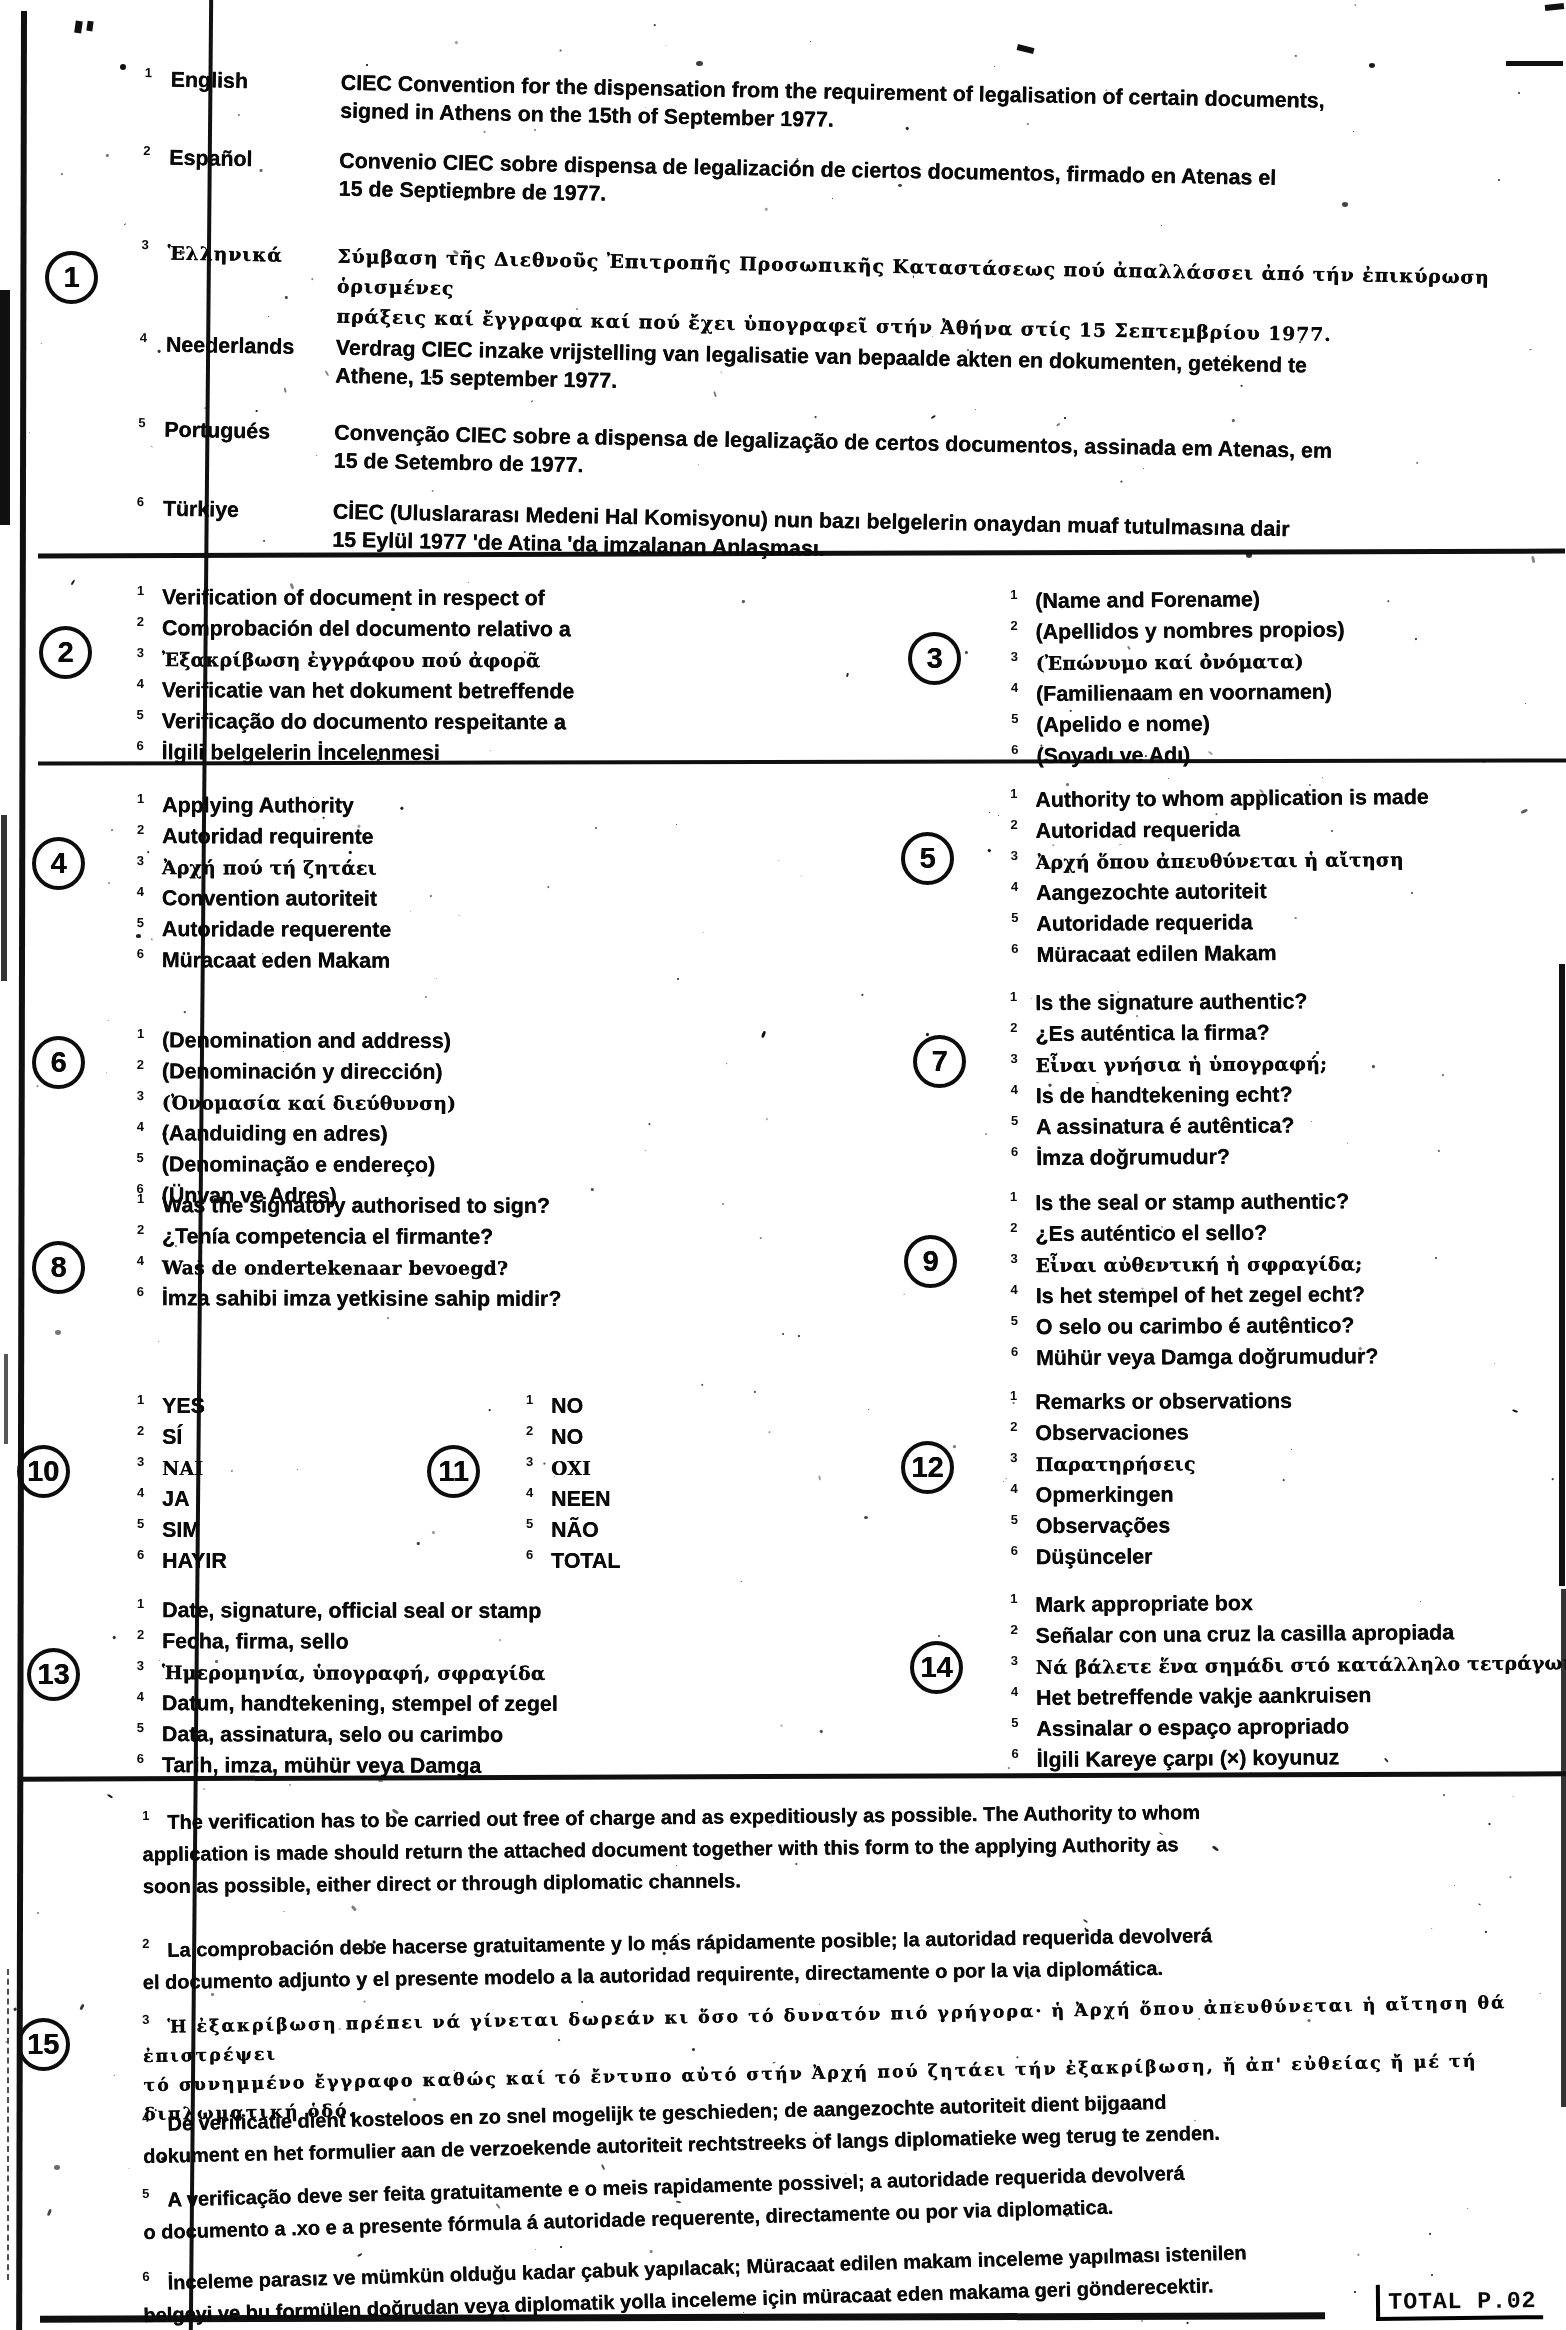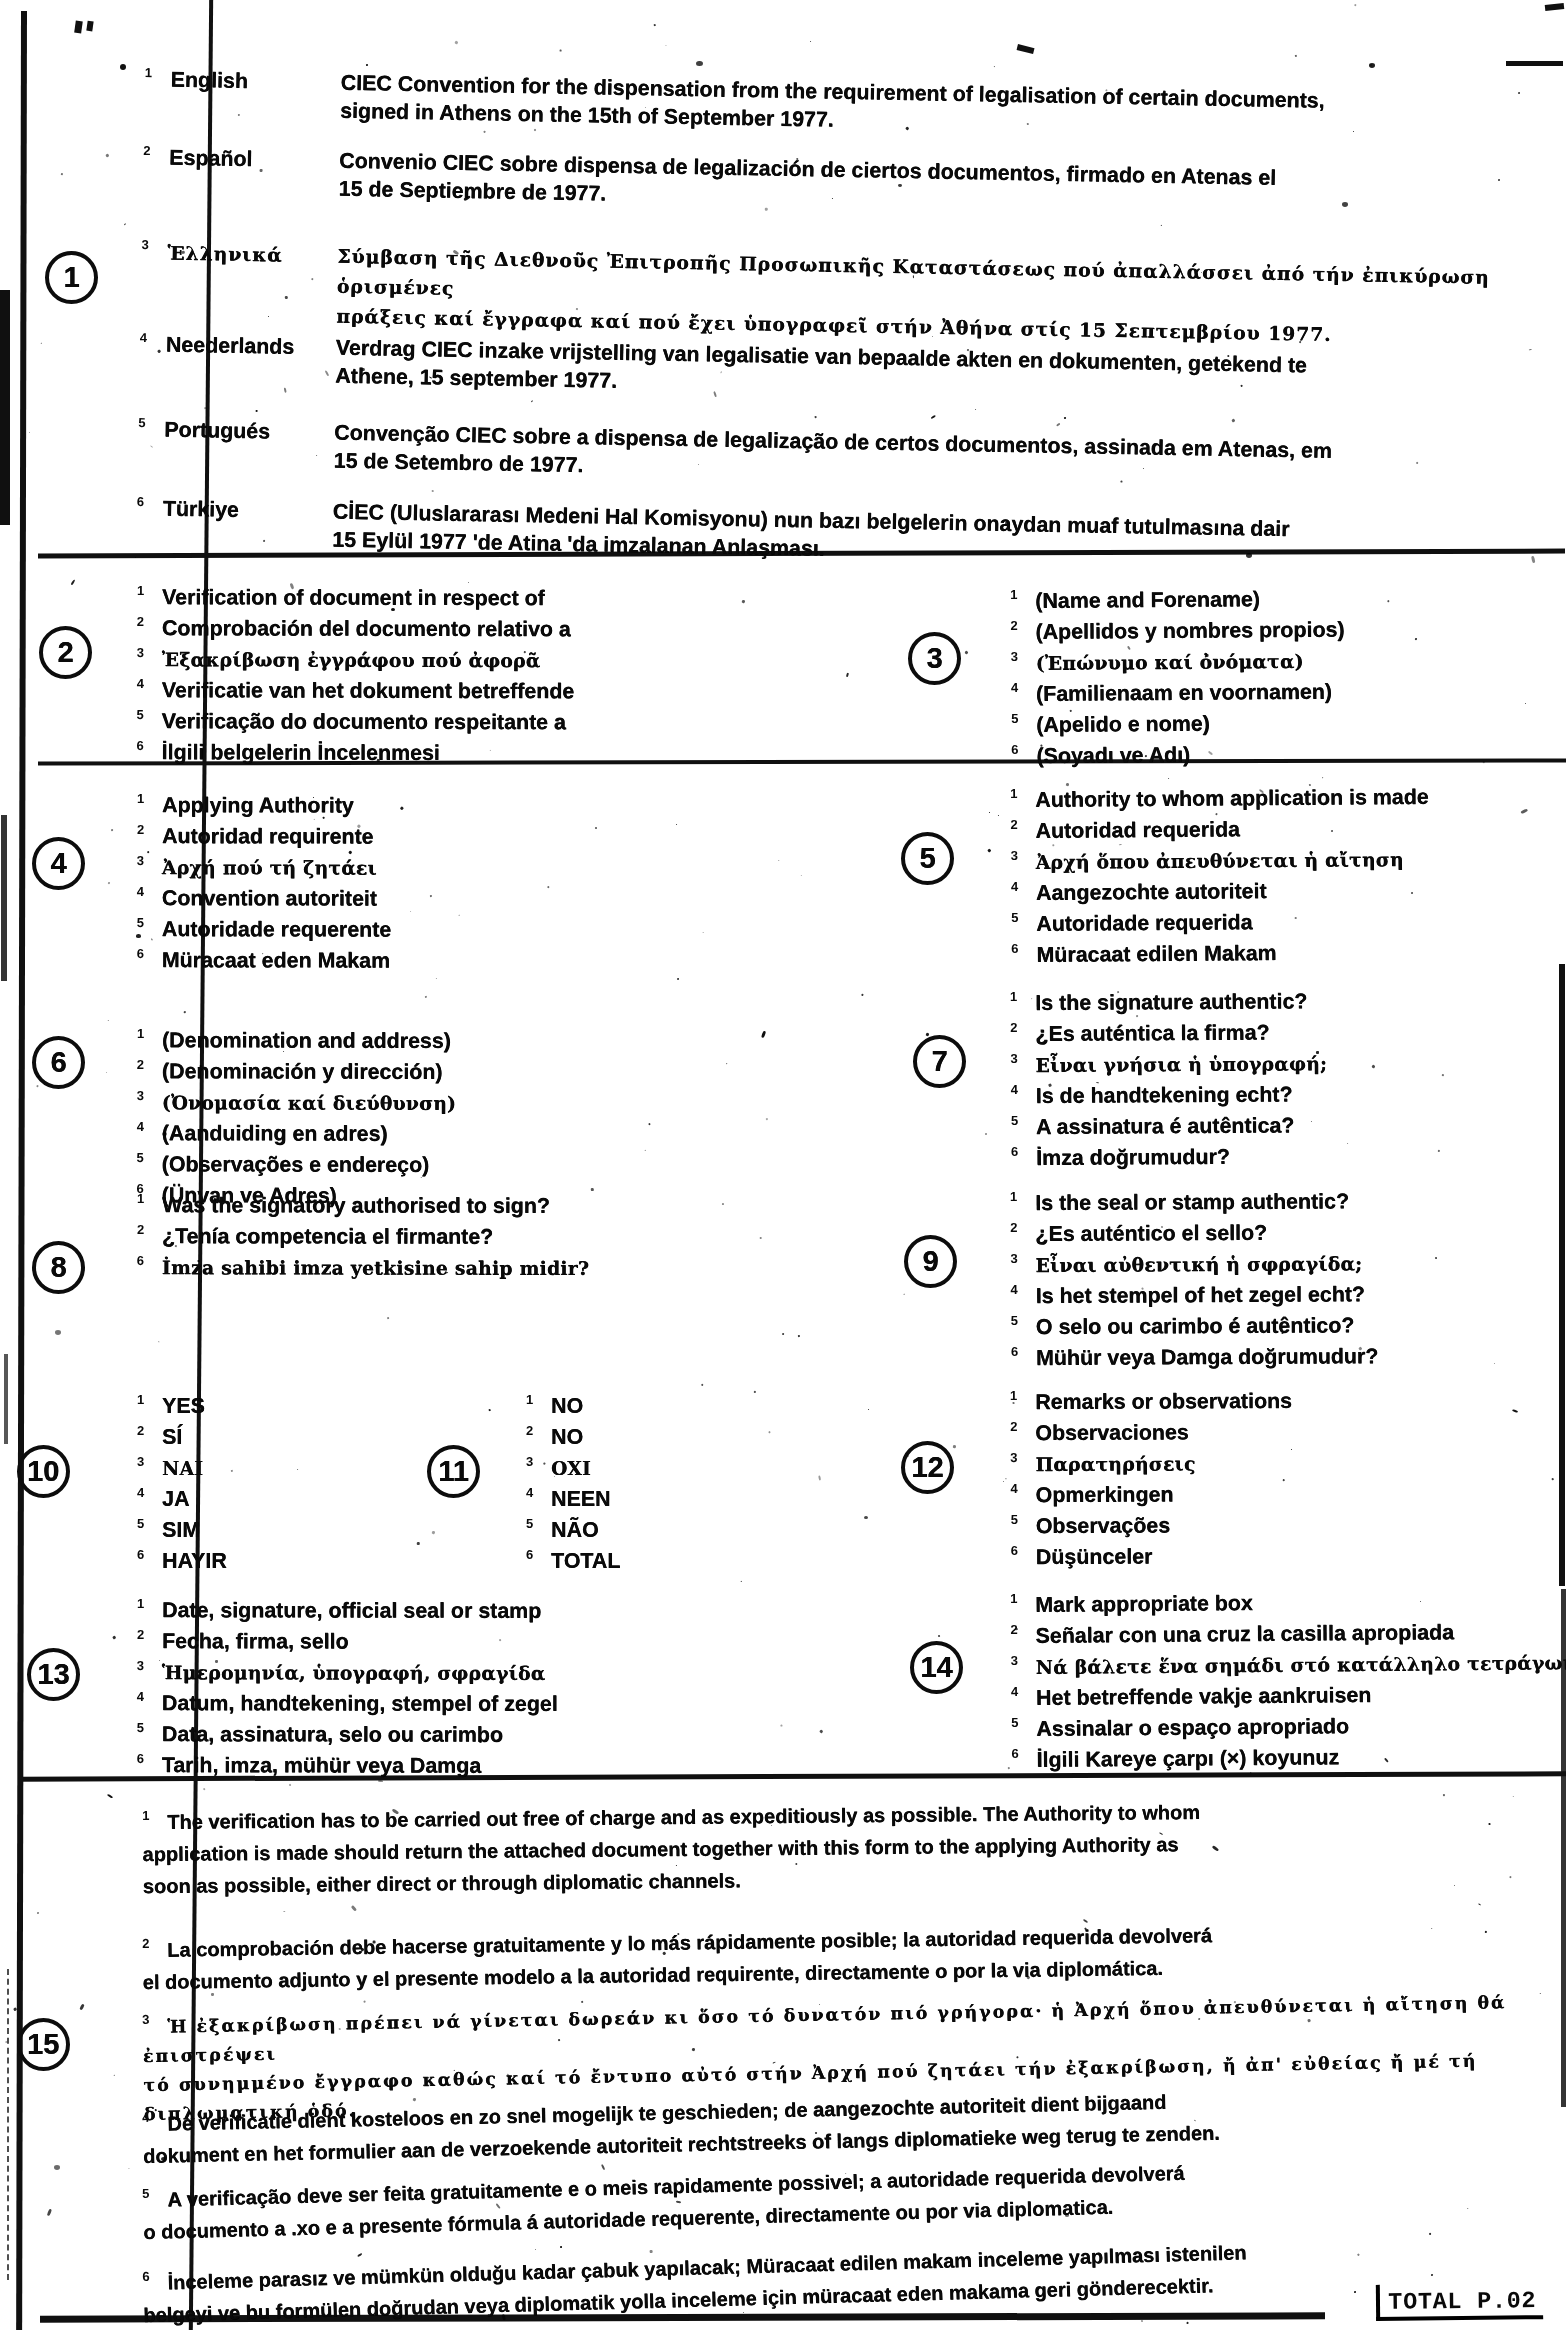--- a/index.html
+++ b/index.html
@@ -186,34 +186,35 @@
       <div class="item"><span class="sup">3</span><span class="txt">Ἀρχή ὅπου ἀπευθύνεται ἡ αἴτηση</span></div>
       <div class="item"><span class="sup">4</span><span class="txt">Aangezochte autoriteit</span></div>
       <div class="item"><span class="sup">5</span><span class="txt">Autoridade requerida</span></div>
       <div class="item"><span class="sup">6</span><span class="txt">Müracaat edilen Makam</span></div>
     </div>
   <div class="list" style="left:137px;top:1018px;--rot:.15deg">
       <div class="item"><span class="sup">1</span><span class="txt">(Denomination and address)</span></div>
       <div class="item"><span class="sup">2</span><span class="txt">(Denominación y dirección)</span></div>
       <div class="item"><span class="sup">3</span><span class="txt">(Ὀνομασία καί διεύθυνση)</span></div>
       <div class="item"><span class="sup">4</span><span class="txt">(Aanduiding en adres)</span></div>
-      <div class="item"><span class="sup">5</span><span class="txt">(Observações e endereço)</span></div>
+      <div class="item"><span class="sup">5</span><span class="txt">(Denominação e endereço)</span></div>
       <div class="item"><span class="sup">6</span><span class="txt">(Ünvan ve Adres)</span></div>
     </div>
   <div class="list" style="left:1010px;top:981px;--rot:-.35deg">
       <div class="item"><span class="sup">1</span><span class="txt">Is the signature authentic?</span></div>
       <div class="item"><span class="sup">2</span><span class="txt">¿Es auténtica la firma?</span></div>
       <div class="item"><span class="sup">3</span><span class="txt">Εἶναι γνήσια ἡ ὑπογραφή;</span></div>
       <div class="item"><span class="sup">4</span><span class="txt">Is de handtekening echt?</span></div>
       <div class="item"><span class="sup">5</span><span class="txt">A assinatura é autêntica?</span></div>
       <div class="item"><span class="sup">6</span><span class="txt">İmza doğrumudur?</span></div>
     </div>
   <div class="list" style="left:137px;top:1183px;--rot:.1deg">
       <div class="item"><span class="sup">1</span><span class="txt">Was the signatory authorised to sign?</span></div>
       <div class="item"><span class="sup">2</span><span class="txt">¿Tenía competencia el firmante?</span></div>
+      <div class="item"><span class="sup">4</span><span class="txt">Was de ondertekenaar bevoegd?</span></div>
       <div class="item"><span class="sup">6</span><span class="txt">İmza sahibi imza yetkisine sahip midir?</span></div>
     </div>
   <div class="list" style="left:1010px;top:1181px;--rot:-.3deg">
       <div class="item"><span class="sup">1</span><span class="txt">Is the seal or stamp authentic?</span></div>
       <div class="item"><span class="sup">2</span><span class="txt">¿Es auténtico el sello?</span></div>
       <div class="item"><span class="sup">3</span><span class="txt">Εἶναι αὐθεντική ἡ σφραγίδα;</span></div>
       <div class="item"><span class="sup">4</span><span class="txt">Is het stempel of het zegel echt?</span></div>
       <div class="item"><span class="sup">5</span><span class="txt">O selo ou carimbo é autêntico?</span></div>
       <div class="item"><span class="sup">6</span><span class="txt">Mühür veya Damga doğrumudur?</span></div>
     </div>

